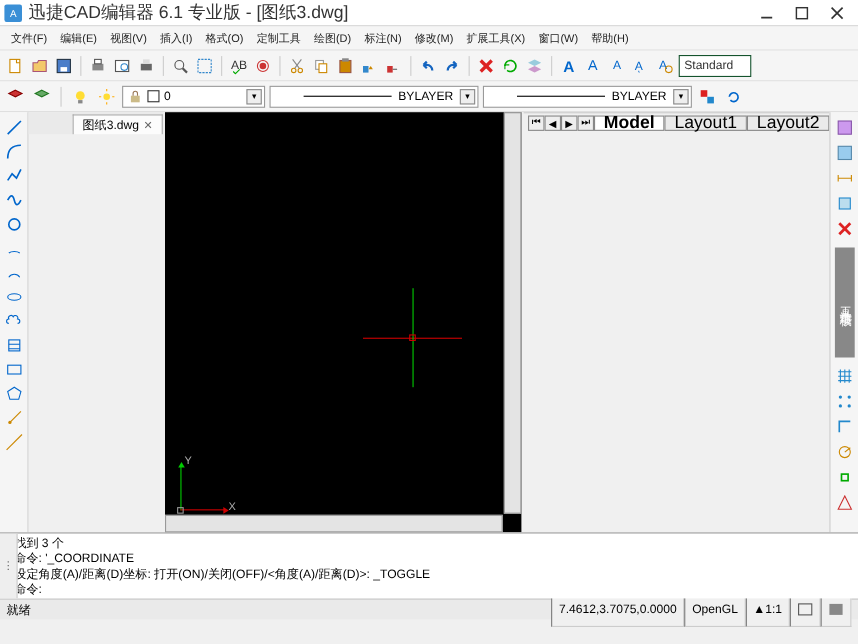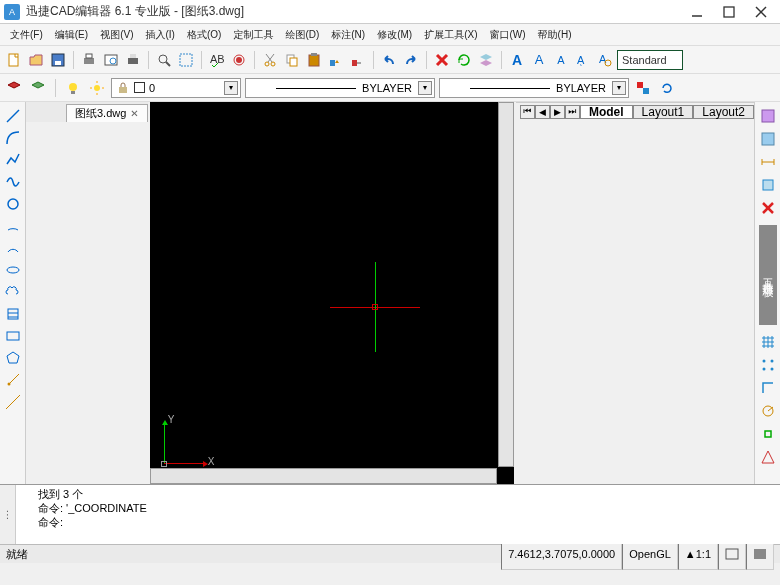--- a/index.html
+++ b/index.html
@@ -1,19 +1,19 @@
 <!DOCTYPE html>
 <html><head>
 <meta charset="utf-8">
 <style>
 *{margin:0;padding:0;box-sizing:border-box;font-family:"Microsoft YaHei",SimSun,sans-serif;font-size:11px}
 body{width:780px;height:585px;background:#f0f0f0;overflow:hidden;position:relative}
 .titlebar{height:24px;background:#fff;display:flex;align-items:center;padding:0 4px;border-bottom:1px solid #ccc}
 .titlebar .logo{width:16px;height:16px;background:#3a8fd6;border-radius:2px;margin-right:6px;display:inline-flex;align-items:center;justify-content:center;color:#fff;font-size:9px}
-.titlebar .title{flex:1;font-size:12px;color:#333}
+.titlebar .title{flex:1;font-size:16px;color:#333}
 .titlebar .winbtns{display:flex;gap:18px;padding-right:8px}
 .titlebar .winbtn{width:14px;height:14px;cursor:pointer;position:relative}
 .menubar{height:22px;background:#f5f5f5;display:flex;align-items:center;padding:0 4px;border-bottom:1px solid #ddd}
 .menubar .mitem{padding:2px 6px;cursor:pointer;font-size:10px;color:#222}
 .toolbar{height:28px;background:#f5f5f5;display:flex;align-items:center;padding:2px 4px;gap:2px;border-bottom:1px solid #ddd}
 .tbtn{width:20px;height:20px;display:inline-flex;align-items:center;justify-content:center;cursor:pointer;border-radius:2px}
 .tbtn svg{width:16px;height:16px}
 .tsep{width:1px;height:18px;background:#ccc;margin:0 3px}
 .tlabel{min-width:66px;height:20px;border:1px solid #14532d;background:#fff;padding:1px 4px;font-size:11px;color:#333;display:inline-flex;align-items:center}
 .toolbar2{height:28px;background:#f5f5f5;display:flex;align-items:center;padding:2px 4px;gap:4px;border-bottom:1px solid #ddd}
@@ -36,28 +36,28 @@
 .ucs-x{position:absolute;height:1px;width:40px;background:#c00;bottom:0;left:0}
 .ucs-x::after{content:'';position:absolute;right:-4px;top:-2px;border-top:3px solid transparent;border-bottom:3px solid transparent;border-left:5px solid #c00}
 .ucs .yl{position:absolute;color:#aaa;font-size:10px;top:-50px;left:4px}
 .ucs .xl{position:absolute;color:#aaa;font-size:10px;left:44px;top:-8px}
 .ucs .box{position:absolute;border:1px solid #999;width:6px;height:6px;bottom:-3px;left:-3px}
 .scrollb{position:absolute;background:#e4e4e4;border:1px solid #999}
 .scrollb.v{right:0;top:0;bottom:17px;width:16px}
 .scrollb.h{bottom:0;left:0;right:17px;height:16px}
 .modelrow{height:18px;background:#f0f0f0;display:flex;align-items:center;padding-left:4px;border-top:1px solid #ccc;gap:0}
 .navbtn{width:15px;height:14px;border:1px solid #888;background:#eee;display:inline-flex;align-items:center;justify-content:center;font-size:9px;cursor:pointer}
-.lytab{border:1px solid #888;background:#fff;padding:0 8px;height:14px;font-size:12px;display:inline-flex;align-items:center;cursor:pointer}
+.lytab{border:1px solid #888;background:#fff;padding:0 8px;height:14px;font-size:16px;display:inline-flex;align-items:center;cursor:pointer}
 .lytab.act{background:#fff;font-weight:bold}
 .lytab.in{background:#eaeaea}
 .rtool{width:26px;background:#f5f5f5;border-left:1px solid #ccc;display:flex;flex-direction:column;gap:3px;padding:4px 2px;align-items:center}
 .palettetab{width:18px;height:100px;background:#888;color:#fff;writing-mode:vertical-rl;font-size:11px;display:flex;align-items:center;justify-content:center;margin:4px 0;letter-spacing:2px}
 .cmd{height:60px;background:#fff;border-top:1px solid #999;padding:2px 4px;font-family:SimSun,monospace;font-size:12px;line-height:14px;overflow:hidden;position:relative}
 .cmd-left{width:16px;position:absolute;left:0;top:0;bottom:0;background:#eee;border-right:1px solid #ccc;display:flex;align-items:center;justify-content:center;font-size:10px;color:#666}
-.cmd-body{margin-left:34px}
+.cmd-body{margin-left:9px}
 .status{height:19px;background:#eaeaea;border-top:1px solid #bbb;display:flex;align-items:center;font-size:11px;padding:0 6px;}
 .status .sleft{flex:1}
 .status .sitem{border:1px inset #ccc;padding:0 6px;height:32px;display:inline-flex;align-items:center;background:#f0f0f0}
 .iconbox{display:inline-block;width:14px;height:14px}
 </style>
 </head>
 <body>
 
 <div class="titlebar">
   <span class="logo">A</span>
@@ -478,20 +478,21 @@
         </svg>
       </span>
   </div>
 </div>
 
 <div class="cmd">
   <div class="cmd-left">⋮</div>
   <div class="cmd-body">
     <div>找到 3 个</div>
     <div>命令: '_COORDINATE</div>
+    <div>设定角度(A)/距离(D)坐标:  打开(ON)/关闭(OFF)/&lt;角度(A)/距离(D)&gt;: _TOGGLE</div>
     <div>命令: </div>
   </div>
 </div>
 
 <div class="status">
   <span class="sleft">就绪</span>
   <span class="sitem">7.4612,3.7075,0.0000</span>
   <span class="sitem">OpenGL</span>
   <span class="sitem">▲ <span>1:1</span></span>
   <span class="sitem">

